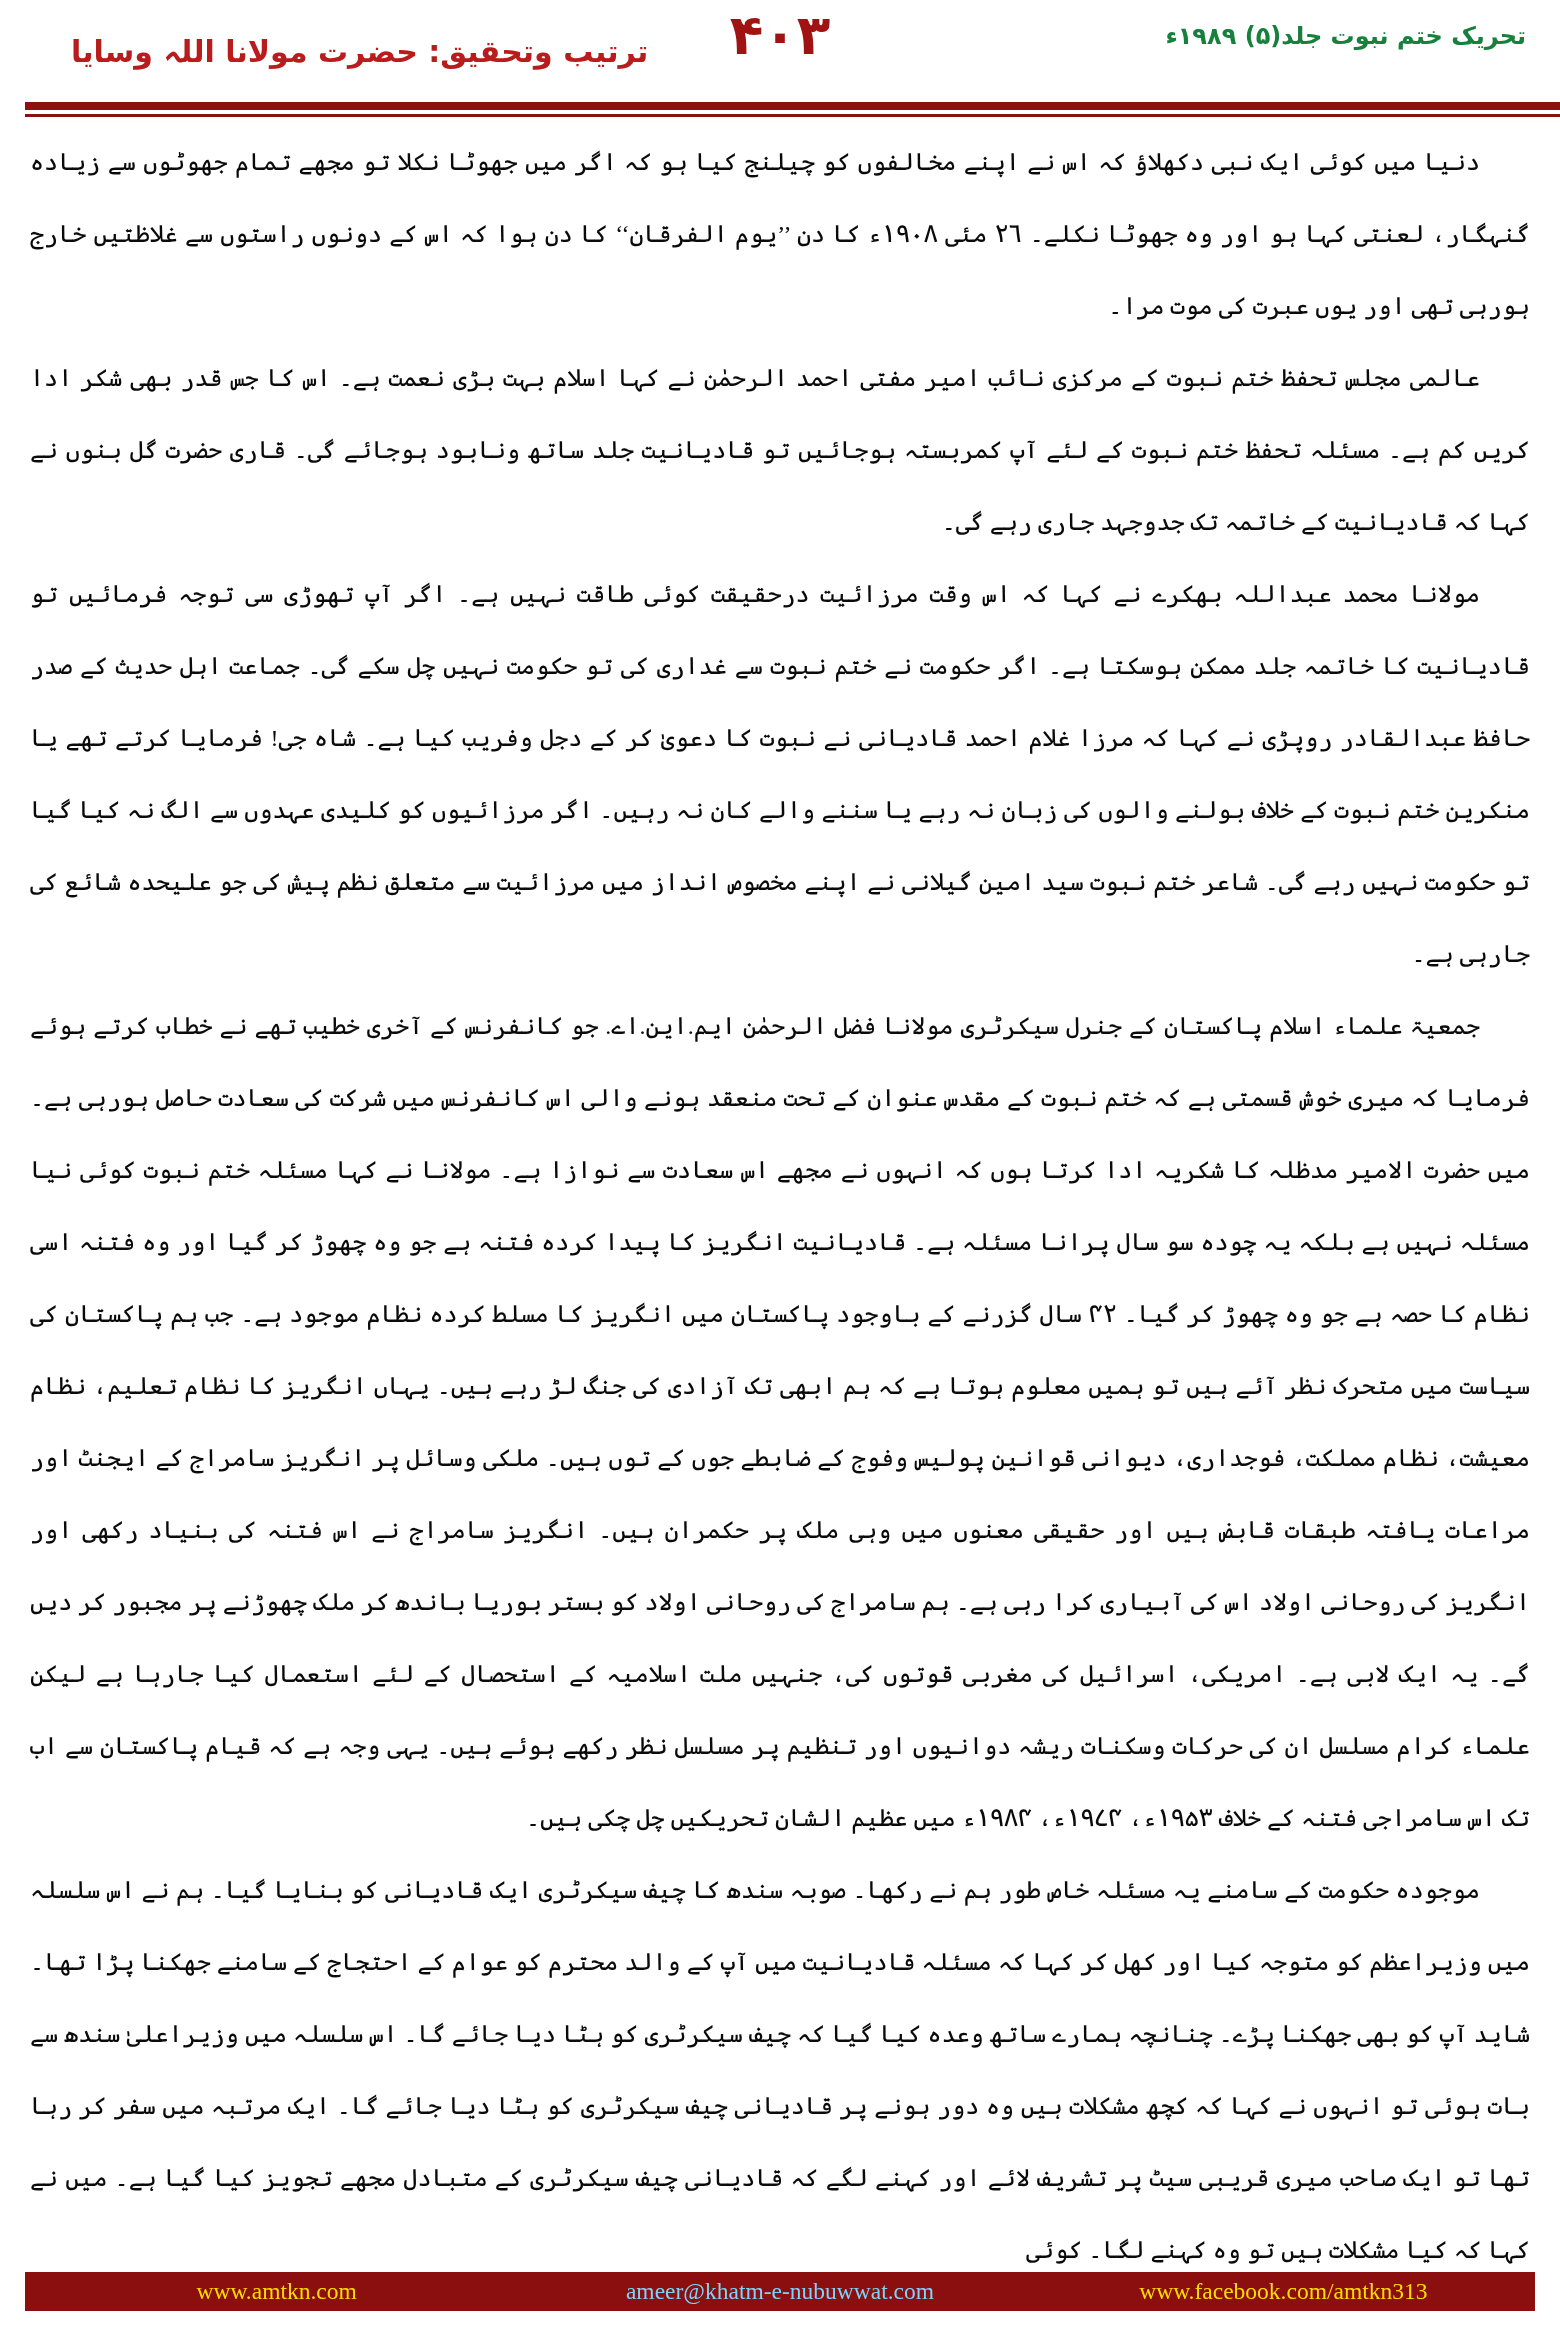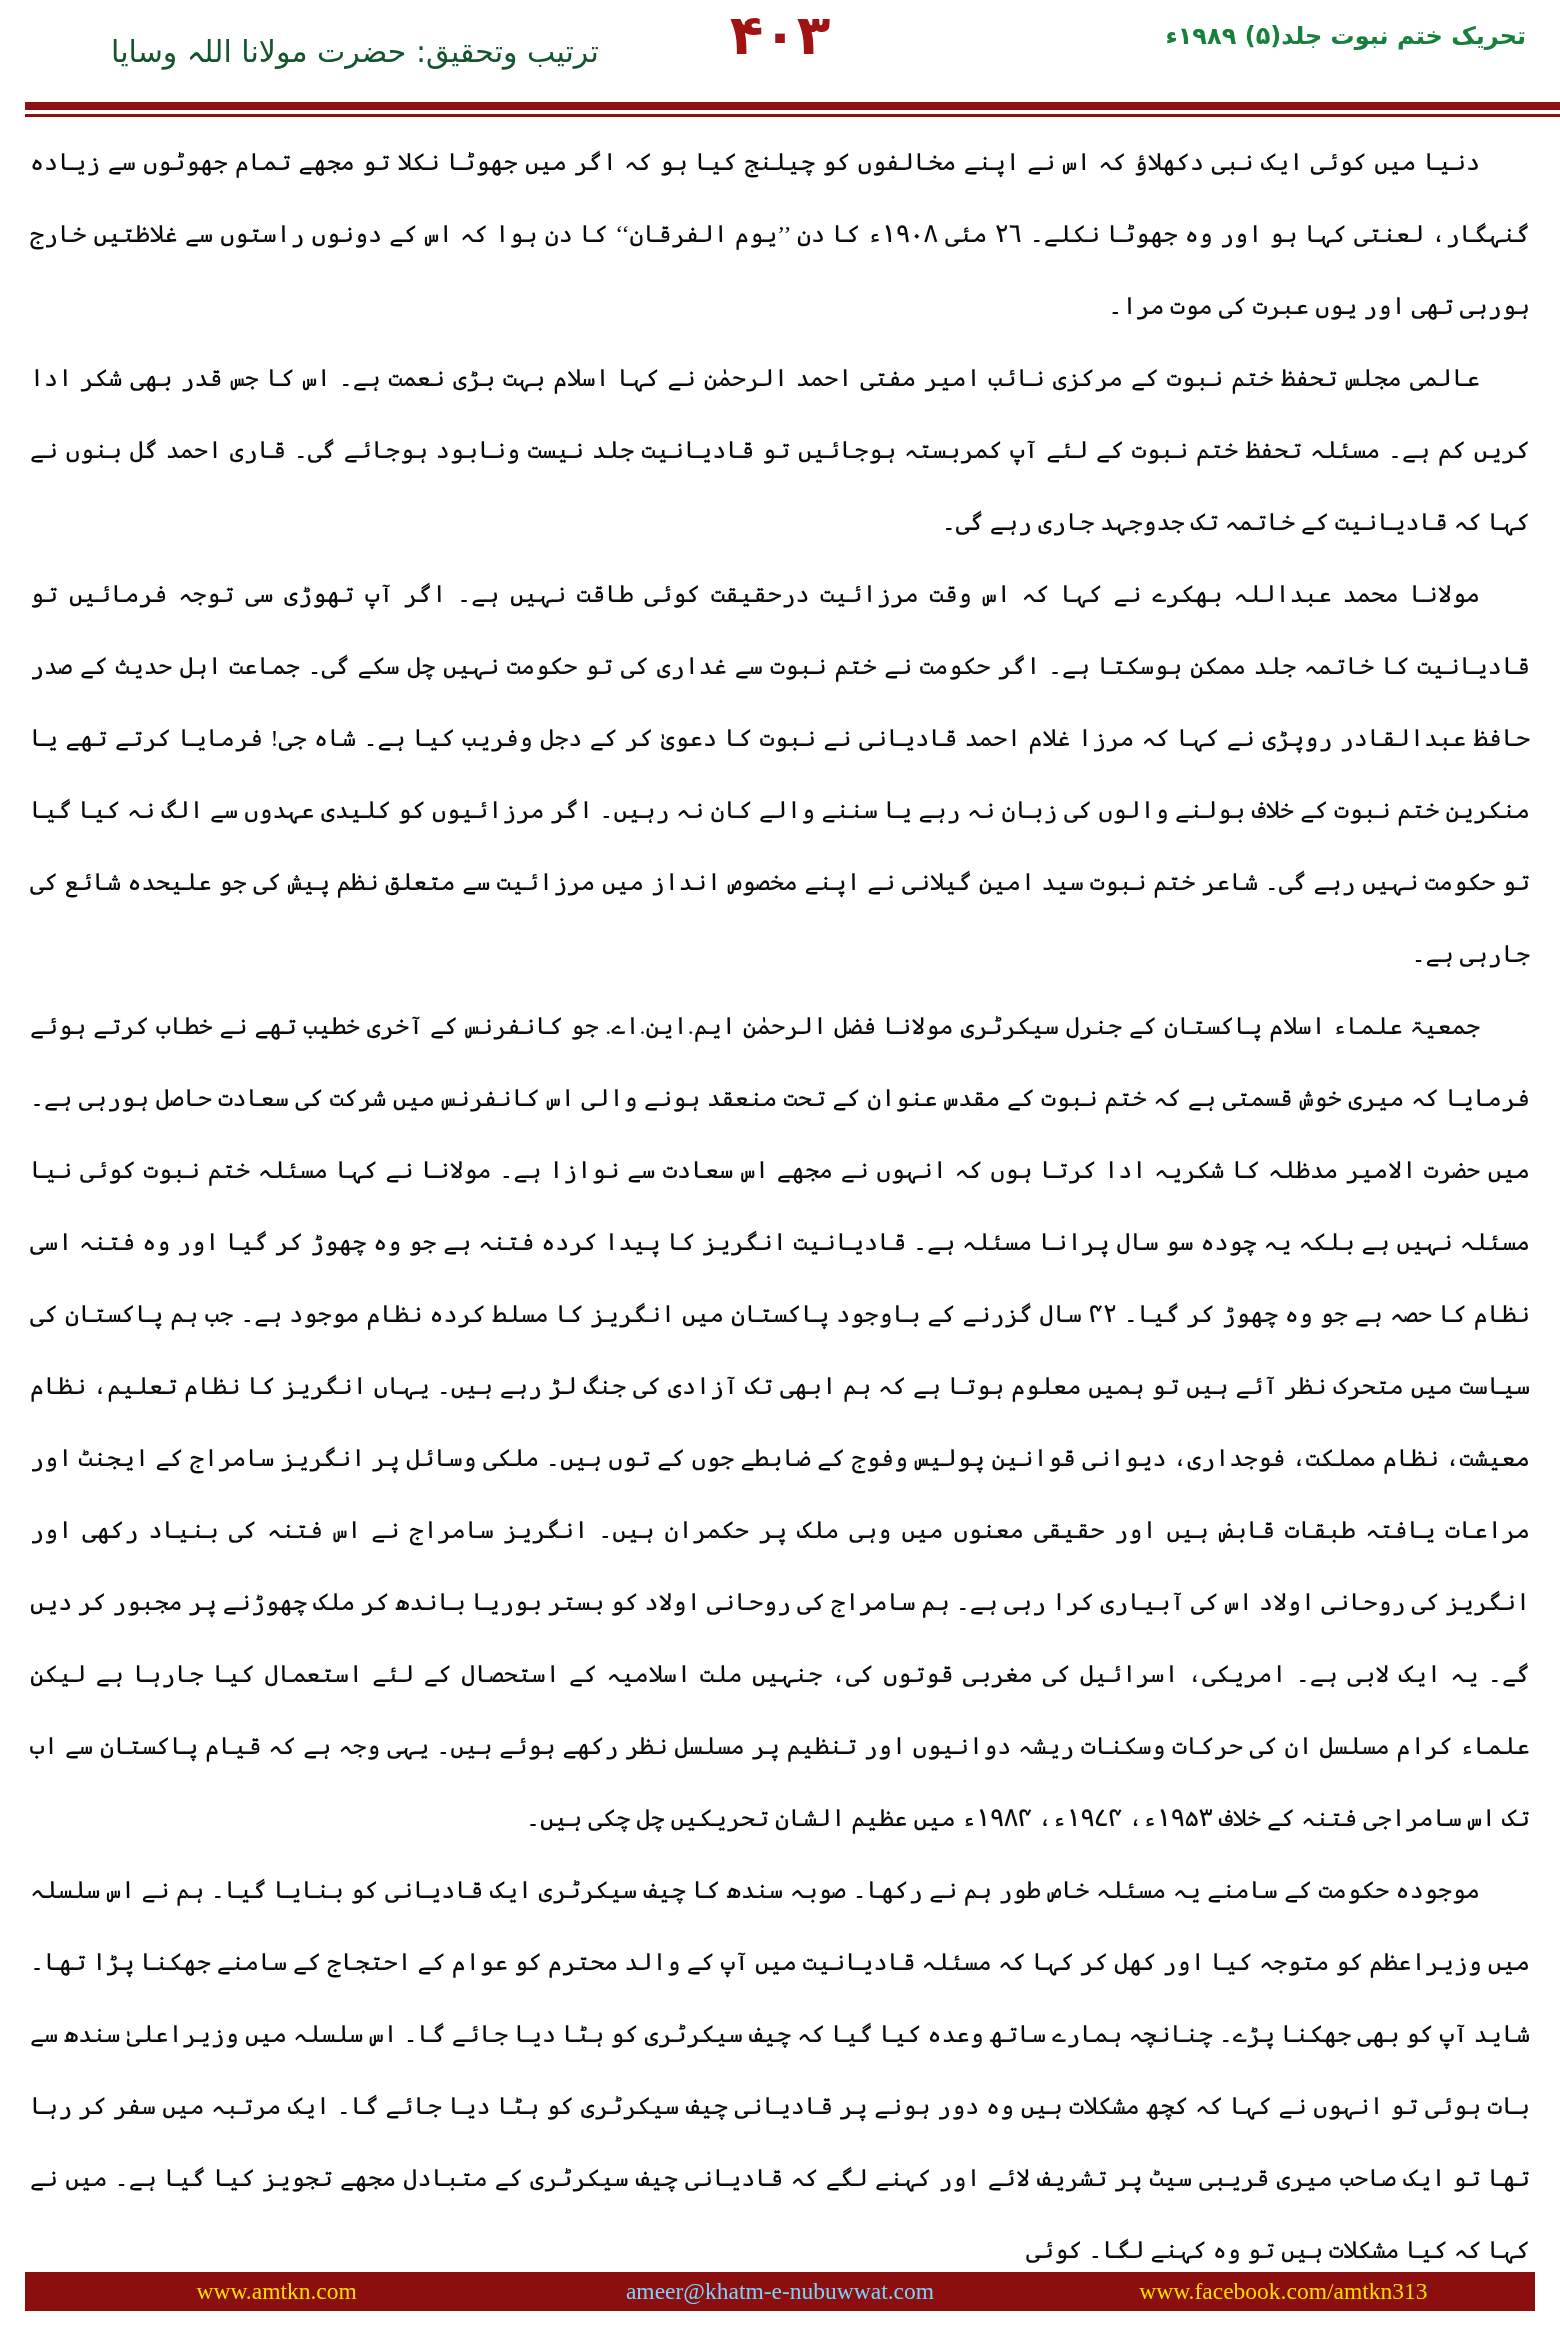--- a/index.html
+++ b/index.html
@@ -19,24 +19,23 @@
     position: absolute; top: 22px; right: 34px;
     direction: rtl;
     color: #17803c;
     font-size: 24px; font-weight: bold;
     white-space: nowrap;
     text-align: center;
   }
   .hdr-left {
     position: absolute; top: 34px; left: 71px;
     direction: rtl;
-    color: #14532d;
-    font-size: 30px; font-weight: normal;
+    color: #b91c1c;
+    font-size: 30px; font-weight: bold;
     white-space: nowrap;
-    margin-left: 40px;
   }
   .page-num {
     position: absolute; top: 3.4px; left: 50%;
     transform: translateX(-50%);
     color: #a11212;
     font-size: 55px; font-weight: bold;
     direction: rtl;
   }
   .rule-thick {
     position: absolute; top: 102px; left: 25px; right: 0;
@@ -81,21 +80,21 @@
 
   <div class="hdr-right">تحریک ختم نبوت جلد(۵) ۱۹۸۹ء</div>
   <div class="page-num">۴۰۳</div>
   <div class="hdr-left">ترتیب وتحقیق: حضرت مولانا اللہ وسایا</div>
 
   <div class="rule-thick"></div>
   <div class="rule-thin"></div>
 
   <div class="body-text">
     <p>دنیا میں کوئی ایک نبی دکھلاؤ کہ اس نے اپنے مخالفوں کو چیلنج کیا ہو کہ اگر میں جھوٹا نکلا تو مجھے تمام جھوٹوں سے زیادہ گنہگار، لعنتی کہا ہو اور وہ جھوٹا نکلے۔ ۲۶ مئی ۱۹۰۸ء کا دن ’’یوم الفرقان‘‘ کا دن ہوا کہ اس کے دونوں راستوں سے غلاظتیں خارج ہورہی تھی اور یوں عبرت کی موت مرا۔</p>
-    <p>عالمی مجلس تحفظ ختم نبوت کے مرکزی نائب امیر مفتی احمد الرحمٰن نے کہا اسلام بہت بڑی نعمت ہے۔ اس کا جس قدر بھی شکر ادا کریں کم ہے۔ مسئلہ تحفظ ختم نبوت کے لئے آپ کمربستہ ہوجائیں تو قادیانیت جلد نیست ونابود ہوجائے گی۔ قاری احمد گل بنوں نے کہا کہ قادیانیت کے خاتمہ تک جدوجہد جاری رہے گی۔</p>
+    <p>عالمی مجلس تحفظ ختم نبوت کے مرکزی نائب امیر مفتی احمد الرحمٰن نے کہا اسلام بہت بڑی نعمت ہے۔ اس کا جس قدر بھی شکر ادا کریں کم ہے۔ مسئلہ تحفظ ختم نبوت کے لئے آپ کمربستہ ہوجائیں تو قادیانیت جلد ساتھ ونابود ہوجائے گی۔ قاری حضرت گل بنوں نے کہا کہ قادیانیت کے خاتمہ تک جدوجہد جاری رہے گی۔</p>
     <p>مولانا محمد عبداللہ بھکرے نے کہا کہ اس وقت مرزائیت درحقیقت کوئی طاقت نہیں ہے۔ اگر آپ تھوڑی سی توجہ فرمائیں تو قادیانیت کا خاتمہ جلد ممکن ہوسکتا ہے۔ اگر حکومت نے ختم نبوت سے غداری کی تو حکومت نہیں چل سکے گی۔ جماعت اہل حدیث کے صدر حافظ عبدالقادر روپڑی نے کہا کہ مرزا غلام احمد قادیانی نے نبوت کا دعویٰ کر کے دجل وفریب کیا ہے۔ شاہ جی! فرمایا کرتے تھے یا منکرین ختم نبوت کے خلاف بولنے والوں کی زبان نہ رہے یا سننے والے کان نہ رہیں۔ اگر مرزائیوں کو کلیدی عہدوں سے الگ نہ کیا گیا تو حکومت نہیں رہے گی۔ شاعر ختم نبوت سید امین گیلانی نے اپنے مخصوص انداز میں مرزائیت سے متعلق نظم پیش کی جو علیحدہ شائع کی جارہی ہے۔</p>
     <p>جمعیۃ علماء اسلام پاکستان کے جنرل سیکرٹری مولانا فضل الرحمٰن ایم.این.اے. جو کانفرنس کے آخری خطیب تھے نے خطاب کرتے ہوئے فرمایا کہ میری خوش قسمتی ہے کہ ختم نبوت کے مقدس عنوان کے تحت منعقد ہونے والی اس کانفرنس میں شرکت کی سعادت حاصل ہورہی ہے۔ میں حضرت الامیر مدظلہ کا شکریہ ادا کرتا ہوں کہ انہوں نے مجھے اس سعادت سے نوازا ہے۔ مولانا نے کہا مسئلہ ختم نبوت کوئی نیا مسئلہ نہیں ہے بلکہ یہ چودہ سو سال پرانا مسئلہ ہے۔ قادیانیت انگریز کا پیدا کردہ فتنہ ہے جو وہ چھوڑ کر گیا اور وہ فتنہ اسی نظام کا حصہ ہے جو وہ چھوڑ کر گیا۔ ۴۲ سال گزرنے کے باوجود پاکستان میں انگریز کا مسلط کردہ نظام موجود ہے۔ جب ہم پاکستان کی سیاست میں متحرک نظر آئے ہیں تو ہمیں معلوم ہوتا ہے کہ ہم ابھی تک آزادی کی جنگ لڑ رہے ہیں۔ یہاں انگریز کا نظام تعلیم، نظام معیشت، نظام مملکت، فوجداری، دیوانی قوانین پولیس وفوج کے ضابطے جوں کے توں ہیں۔ ملکی وسائل پر انگریز سامراج کے ایجنٹ اور مراعات یافتہ طبقات قابض ہیں اور حقیقی معنوں میں وہی ملک پر حکمران ہیں۔ انگریز سامراج نے اس فتنہ کی بنیاد رکھی اور انگریز کی روحانی اولاد اس کی آبیاری کرا رہی ہے۔ ہم سامراج کی روحانی اولاد کو بستر بوریا باندھ کر ملک چھوڑنے پر مجبور کر دیں گے۔ یہ ایک لابی ہے۔ امریکی، اسرائیل کی مغربی قوتوں کی، جنہیں ملت اسلامیہ کے استحصال کے لئے استعمال کیا جارہا ہے لیکن علماء کرام مسلسل ان کی حرکات وسکنات ریشہ دوانیوں اور تنظیم پر مسلسل نظر رکھے ہوئے ہیں۔ یہی وجہ ہے کہ قیام پاکستان سے اب تک اس سامراجی فتنہ کے خلاف ۱۹۵۳ء، ۱۹۷۴ء، ۱۹۸۴ء میں عظیم الشان تحریکیں چل چکی ہیں۔</p>
     <p>موجودہ حکومت کے سامنے یہ مسئلہ خاص طور ہم نے رکھا۔ صوبہ سندھ کا چیف سیکرٹری ایک قادیانی کو بنایا گیا۔ ہم نے اس سلسلہ میں وزیراعظم کو متوجہ کیا اور کھل کر کہا کہ مسئلہ قادیانیت میں آپ کے والد محترم کو عوام کے احتجاج کے سامنے جھکنا پڑا تھا۔ شاید آپ کو بھی جھکنا پڑے۔ چنانچہ ہمارے ساتھ وعدہ کیا گیا کہ چیف سیکرٹری کو ہٹا دیا جائے گا۔ اس سلسلہ میں وزیراعلیٰ سندھ سے بات ہوئی تو انہوں نے کہا کہ کچھ مشکلات ہیں وہ دور ہونے پر قادیانی چیف سیکرٹری کو ہٹا دیا جائے گا۔ ایک مرتبہ میں سفر کر رہا تھا تو ایک صاحب میری قریبی سیٹ پر تشریف لائے اور کہنے لگے کہ قادیانی چیف سیکرٹری کے متبادل مجھے تجویز کیا گیا ہے۔ میں نے کہا کہ کیا مشکلات ہیں تو وہ کہنے لگا۔ کوئی</p>
   </div>
 
   <div class="footer-bar">
     <span class="cell footer-web">www.amtkn.com</span>
     <span class="cell footer-mail">ameer@khatm-e-nubuwwat.com</span>
     <span class="cell footer-fb">www.facebook.com/amtkn313</span>
   </div>

